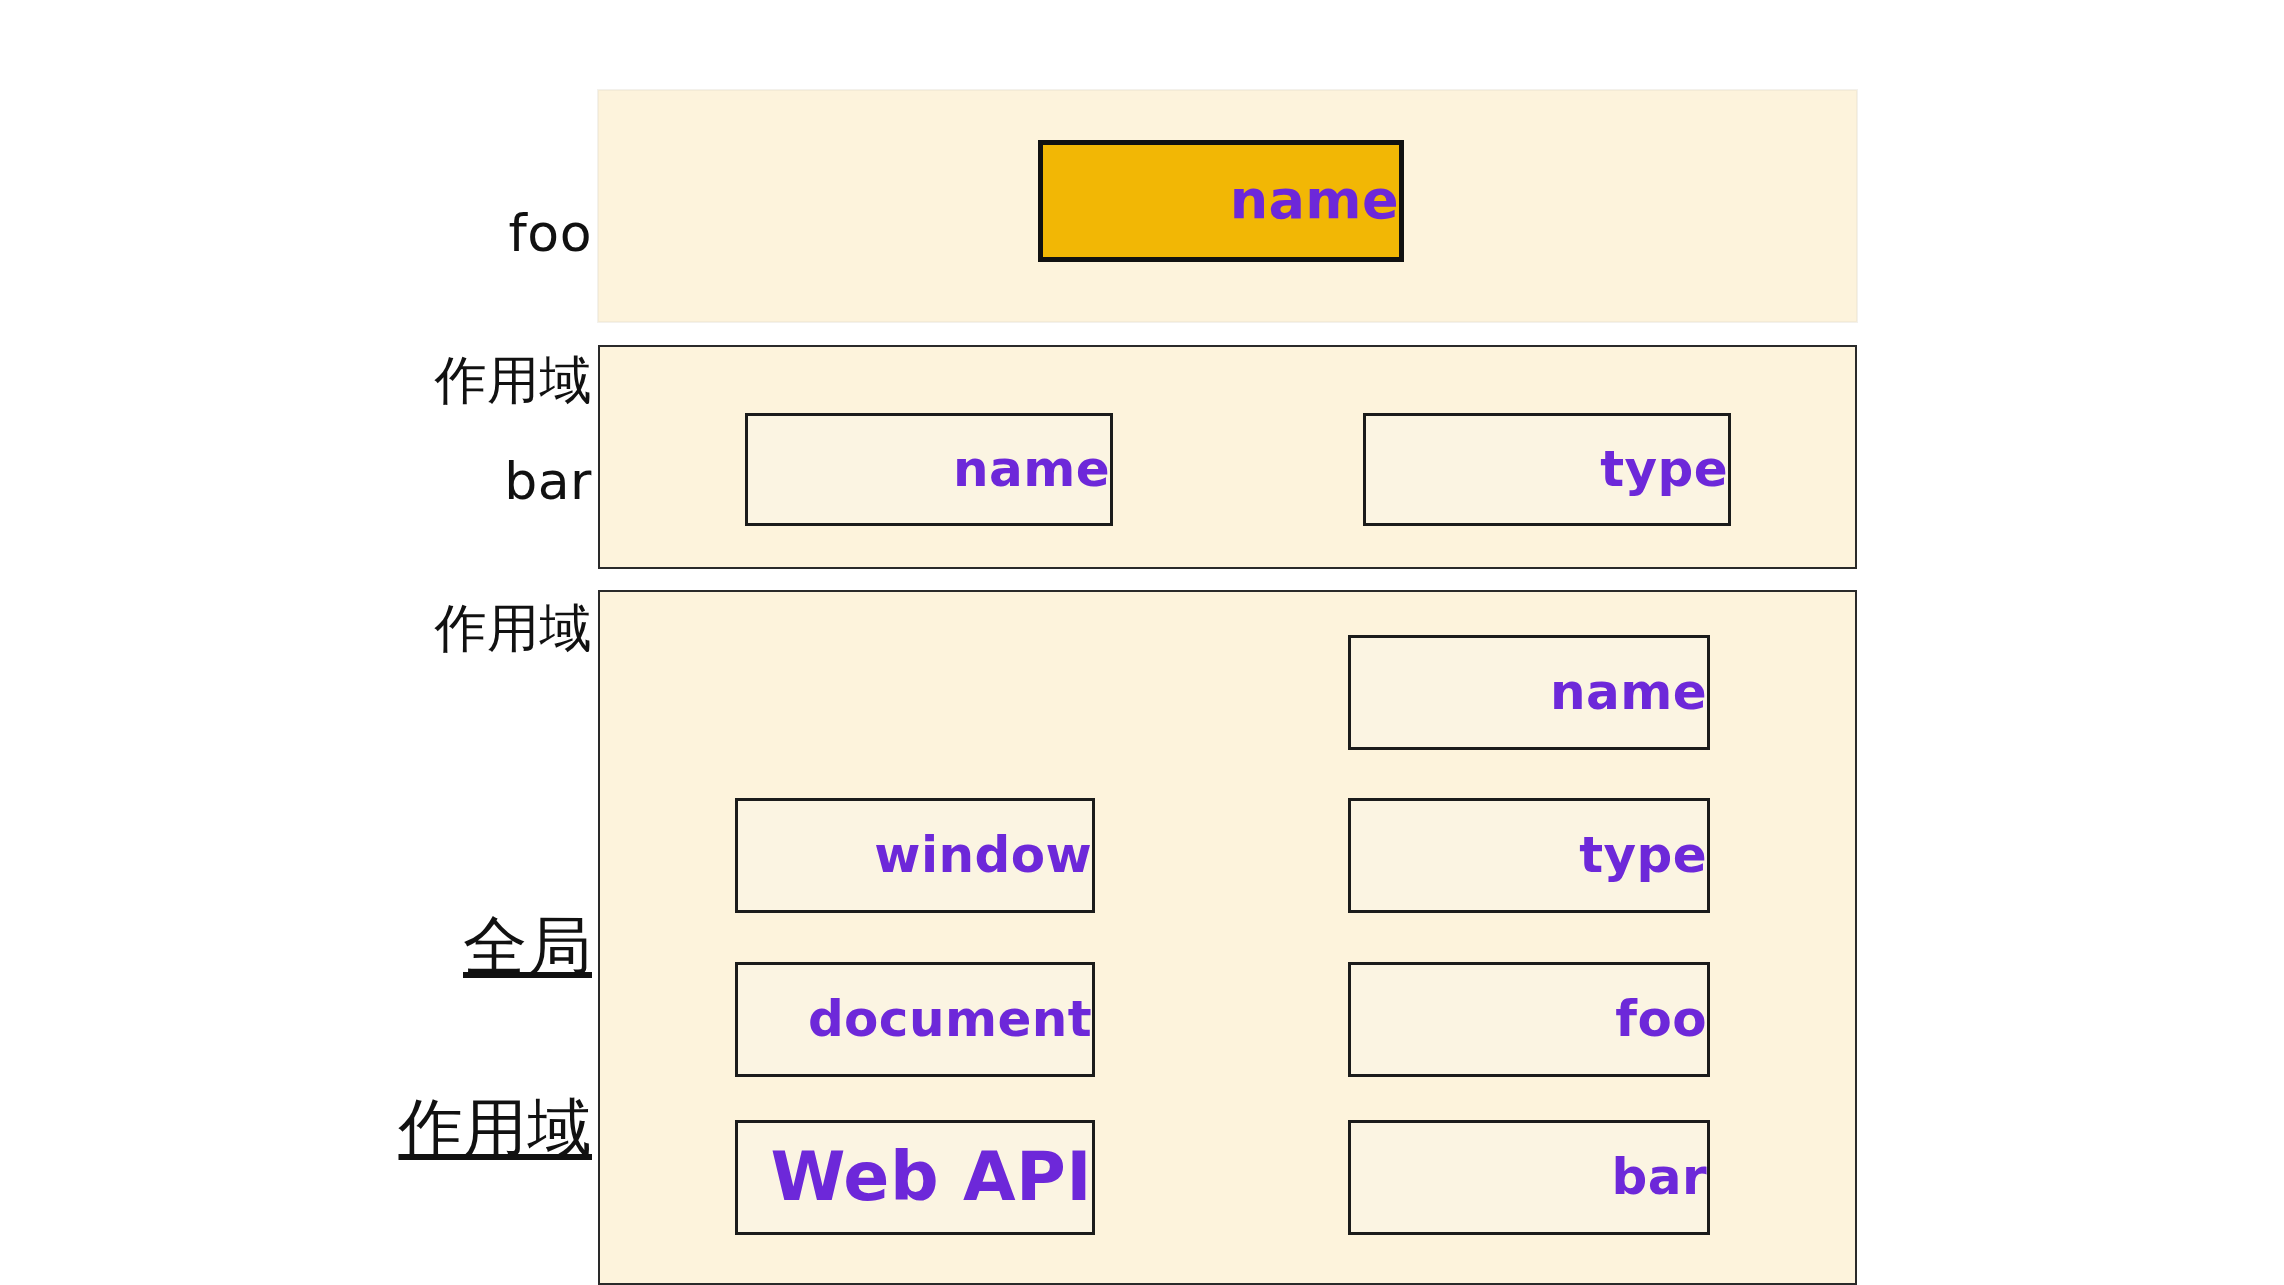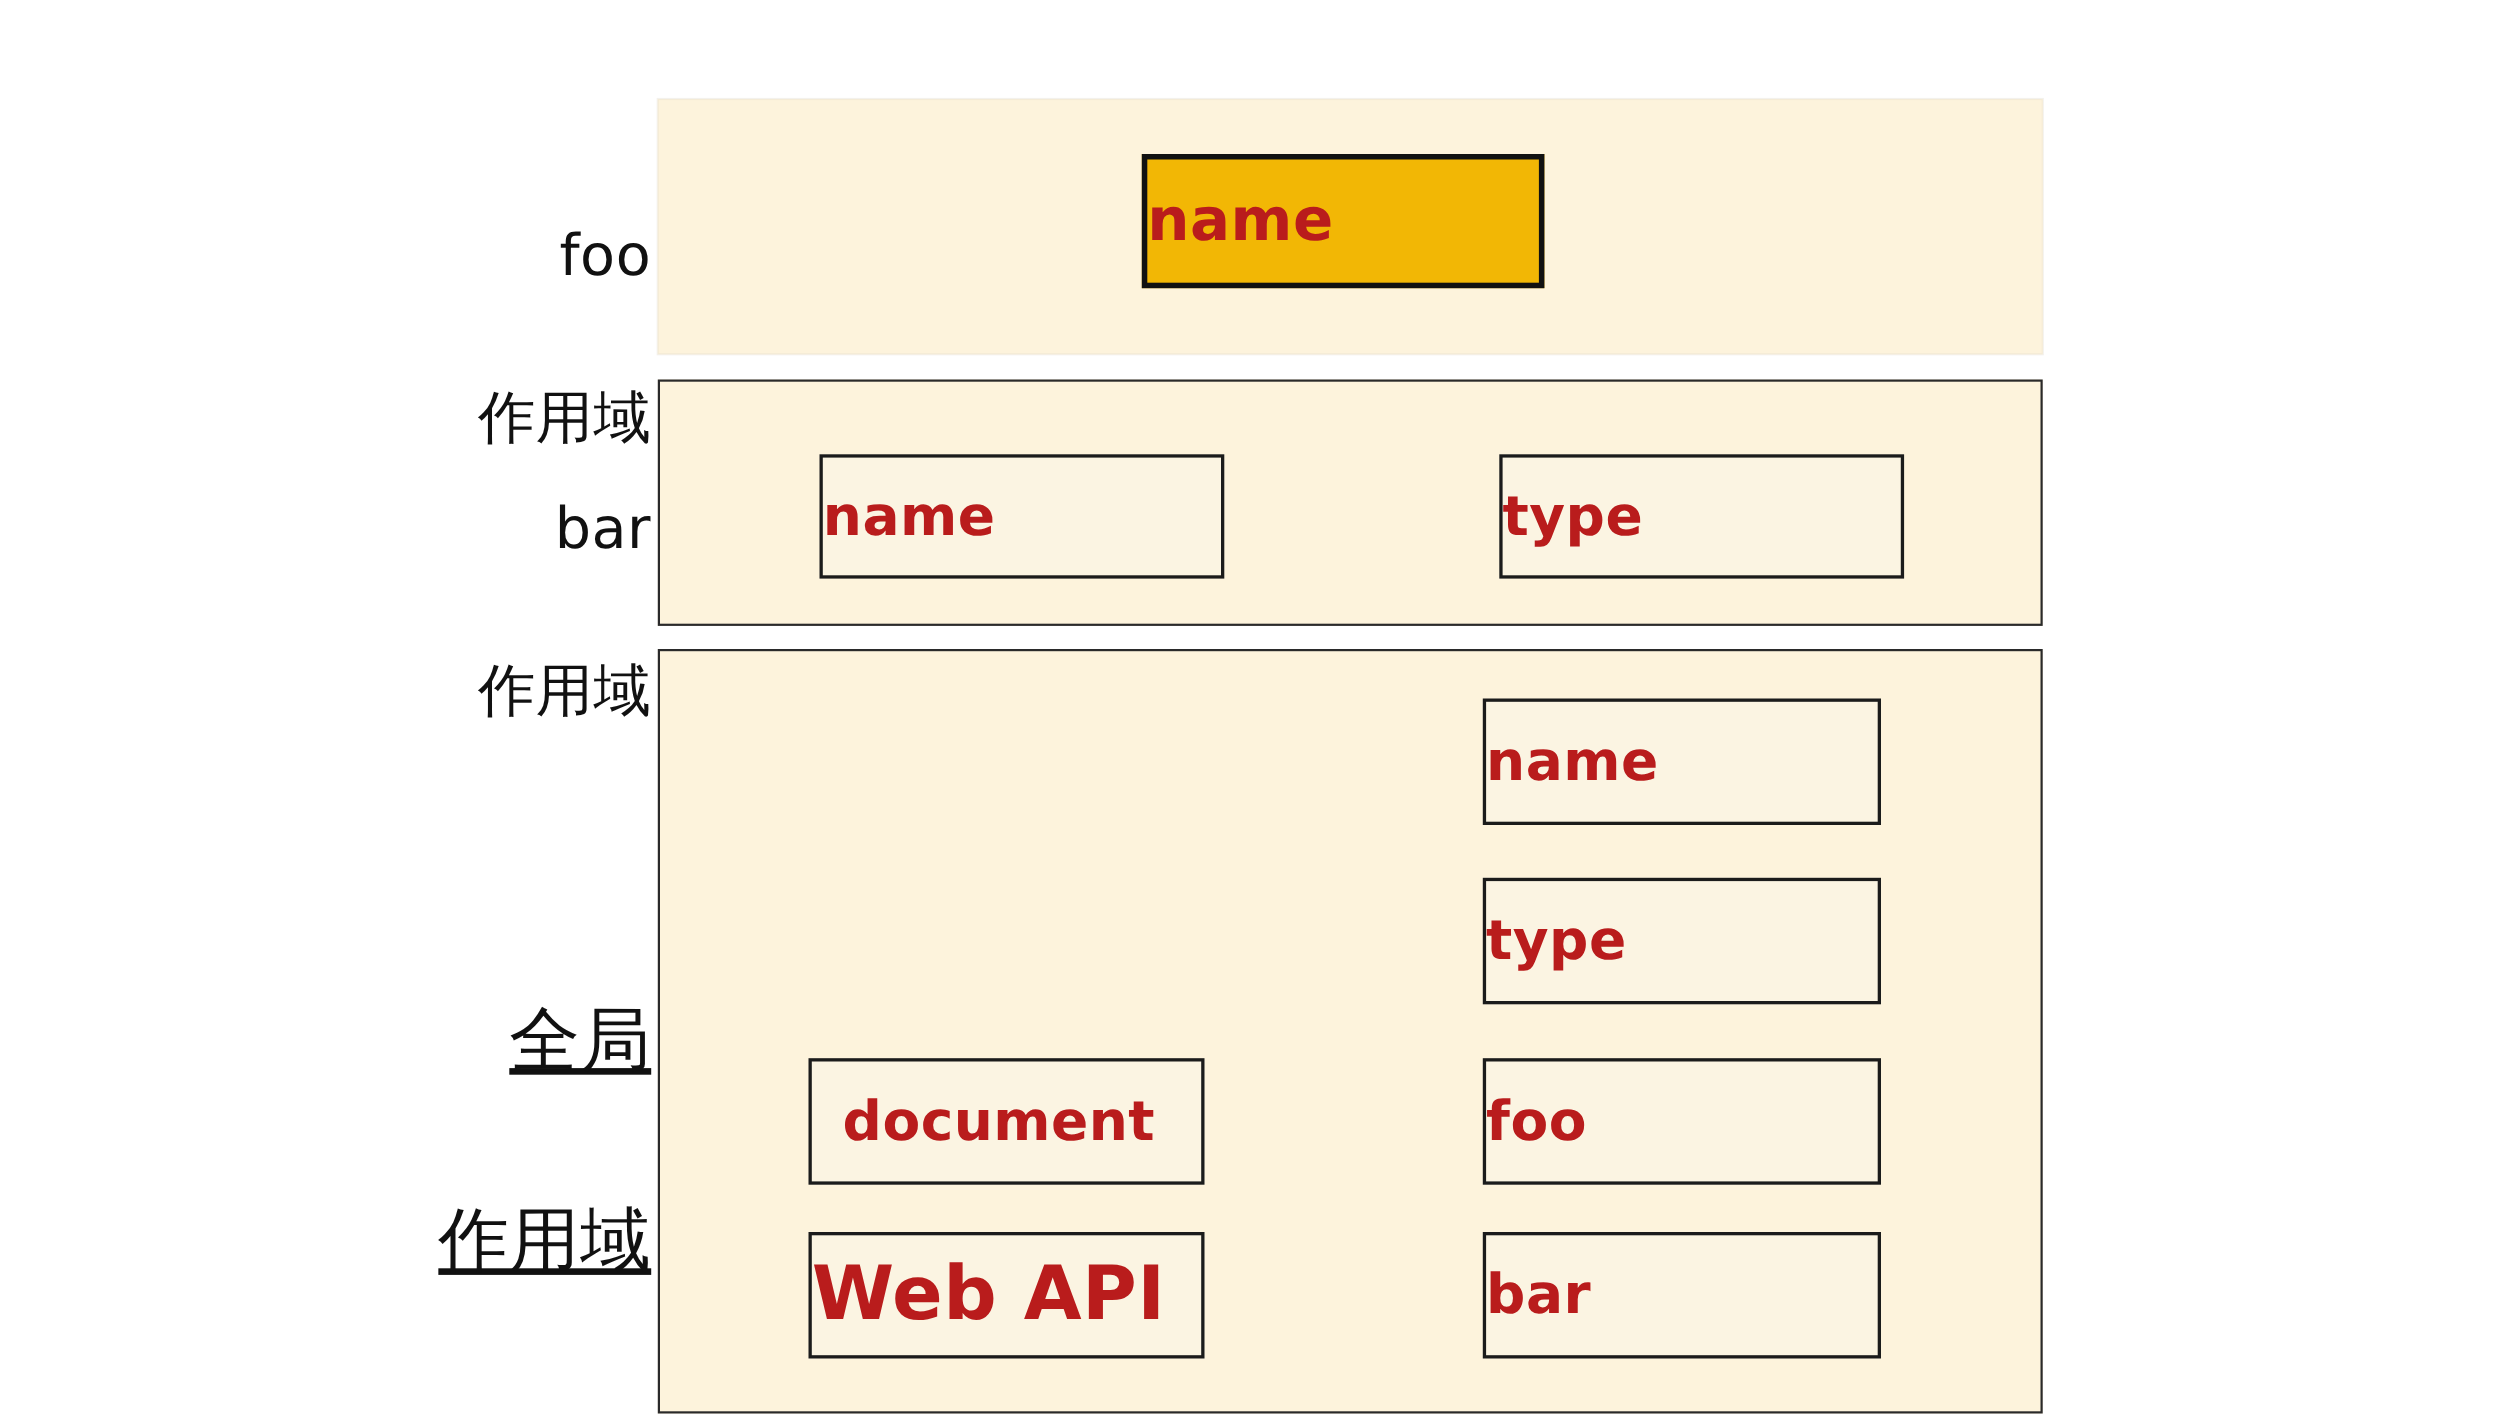--- a/index.html
+++ b/index.html
@@ -50,22 +50,22 @@
   }
 
   
   .var-box {
     position: absolute;
     box-sizing: border-box;
     background: #FBF4E2;
     border: 3px solid #1b1b1b;
     display: flex;
     align-items: center;
-    justify-content: flex-start;
-    color: #b91c1c;
+    justify-content: flex-end;
+    color: #6d28d9;
     font-family: "DejaVu Sans", sans-serif;
     font-weight: 700;
     letter-spacing: 0.4px;
     user-select: none;
   }
   .var-box.highlight {
     background: #F2B705;
     border: 5px solid #111111;
   }
 
@@ -110,20 +110,23 @@
 
   <div class="scope-label" style="left:380px; top:765px; width:212px; font-size:64px;text-decoration:underline;">
     <span class="line">全局</span>
     <span class="line">作用域</span>
   </div>
 
   <div class="panel outlined" style="left:598px; top:545px; width:1259px; height:695px;">
   </div>
 
 
+  <div class="var-box" style="left:735px; top:753px; width:360px; height:115px; font-size:50px;">
+    <span class="vlabel">window</span>
+  </div>
 
   <div class="var-box" style="left:735px; top:917px; width:360px; height:115px; font-size:50px;padding-left:28px;">
     <span class="vlabel">document</span>
   </div>
 
   <div class="var-box" style="left:735px; top:1075px; width:360px; height:115px; font-size:68px;">
     <span class="vlabel">Web API</span>
   </div>
 
   <div class="var-box" style="left:1348px; top:590px; width:362px; height:115px; font-size:50px;">

